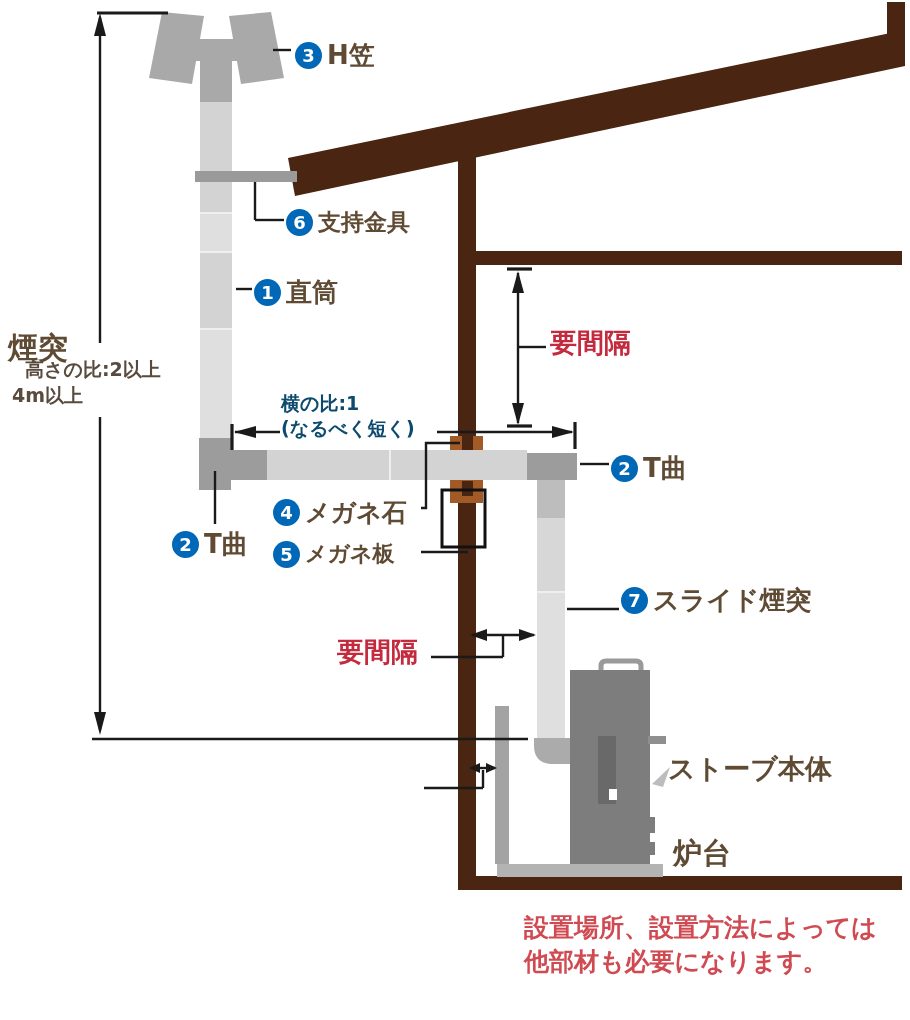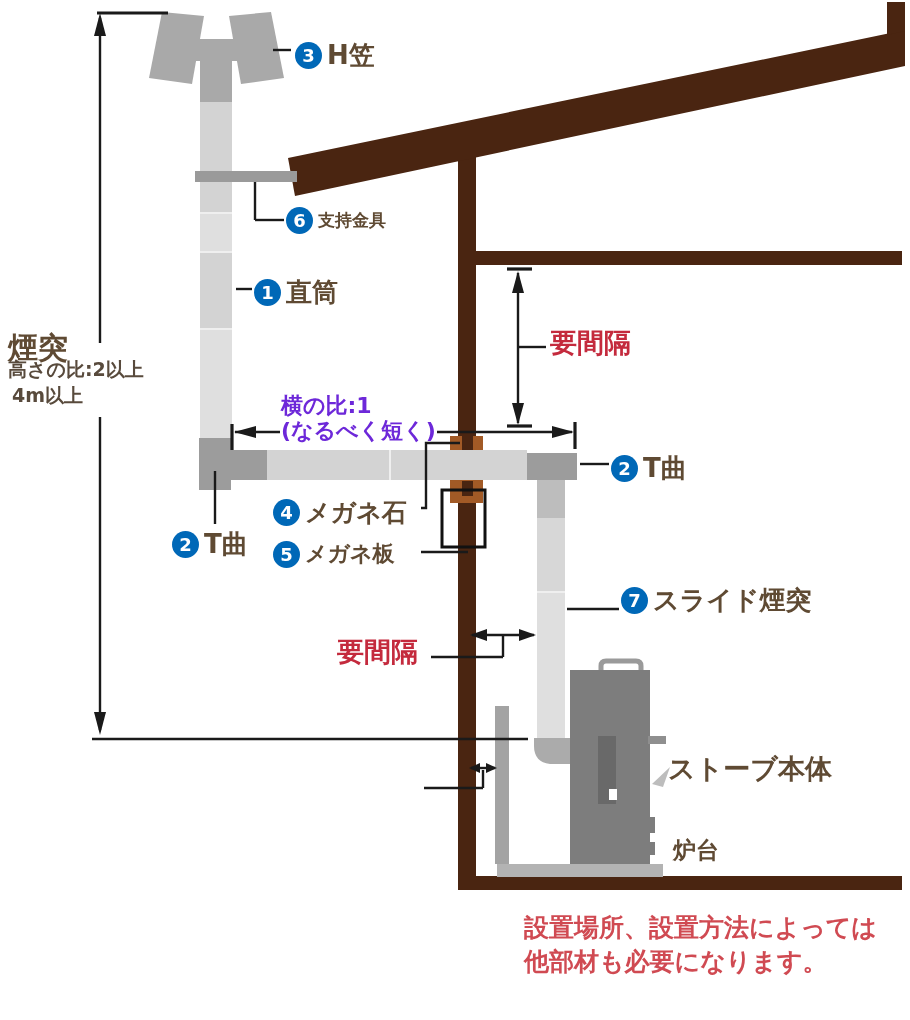--- a/index.html
+++ b/index.html
@@ -16,21 +16,21 @@
   .pipe{fill:var(--pipe);} .pipe-alt{fill:var(--pipe-alt);} .fitting{fill:var(--fitting);}
   .cap{fill:var(--cap);} .stove{fill:var(--stove);} .door{fill:var(--door);}
   .shield{fill:var(--shield);} .hearth{fill:var(--hearth);}
   .ln{stroke:var(--ink);stroke-width:2.4;fill:none;}
   .ln-th{stroke:var(--ink);stroke-width:3.2;fill:none;}
   .ah{fill:var(--ink);}
   .hairline{stroke:#efefef;stroke-width:2;}
   .txt{position:absolute;white-space:nowrap;line-height:1.05;}
   .brown-label{color:var(--brown-text);font-weight:bold;font-size:26px;}
   .red-label{color:var(--red);font-weight:bold;font-size:27px;}
-  .black-note{color:#6d28d9;font-weight:600;font-size:22px;}
+  .black-note{color:#0c4a6e;font-weight:600;font-size:19px;}
   .chimney-title{color:var(--brown-text);font-weight:bold;font-size:30px;}
   .side-note{color:var(--note-text);font-weight:bold;font-size:19px;}
   .footnote{color:var(--red-light);font-weight:bold;font-size:25px;}
   .callout{position:absolute;display:flex;align-items:center;gap:5px;white-space:nowrap;}
   .num-circle{width:27px;height:27px;border-radius:50%;background:var(--blue);color:#fff;
     font-size:18px;font-weight:bold;display:flex;align-items:center;justify-content:center;flex:0 0 27px;}
 </style>
 </head>
 <body>
 
@@ -128,30 +128,30 @@
     <line class="ln" x1="255" y1="220" x2="284" y2="220"></line>
     <line class="ln" x1="236" y1="289" x2="252" y2="289"></line>
     <line class="ln" x1="215" y1="471" x2="215" y2="524"></line>
     <polyline class="ln" points="421,508 426,508 426,443 460,443"></polyline>
     <line class="ln" x1="421" y1="552" x2="468" y2="552"></line>
     <line class="ln" x1="580" y1="464" x2="609" y2="464"></line>
     <line class="ln" x1="567" y1="609" x2="619" y2="609"></line>
   </svg>
 
   <div class="txt chimney-title" style="left:8px;top:332px;">煙突</div>
-  <div class="txt side-note" style="left:8px;top:360px;text-align:center;">高さの比:2以上</div>
+  <div class="txt side-note" style="left:25px;top:360px;text-align:center;">高さの比:2以上</div>
   <div class="txt side-note" style="left:12px;top:386px;">4m以上</div>
 
   <div class="callout" style="left:295px;top:38px;">
     <span class="num-circle">3</span>
     <span class="brown-label">H笠</span>
   </div>
   <div class="callout" style="left:286px;top:207px;">
     <span class="num-circle">6</span>
-    <span class="brown-label" style="font-size:17px;">支持金具</span>
+    <span class="brown-label" style="font-size:23px;">支持金具</span>
   </div>
   <div class="callout" style="left:254px;top:275px;">
     <span class="num-circle">1</span>
     <span class="brown-label">直筒</span>
   </div>
   <div class="callout" style="left:172px;top:527px;">
     <span class="num-circle">2</span>
     <span class="brown-label">T曲</span>
   </div>
   <div class="callout" style="left:273px;top:496px;">
@@ -170,18 +170,18 @@
     <span class="num-circle">7</span>
     <span class="brown-label">スライド煙突</span>
   </div>
 
   <div class="txt black-note" style="left:281px;top:394px;">横の比:1</div>
   <div class="txt black-note" style="left:281px;top:419px;">(なるべく短く)</div>
   <div class="txt red-label" style="left:550px;top:329px;">要間隔</div>
   <div class="txt red-label" style="left:337px;top:638px;">要間隔</div>
 
   <div class="txt brown-label" style="left:668px;top:742px;font-size:27px;margin-top:13px;">ストーブ本体</div>
-  <div class="txt brown-label" style="left:673px;top:838px;font-size:23px;">炉台</div>
+  <div class="txt brown-label" style="left:673px;top:838px;font-size:29px;">炉台</div>
 
   <div class="txt footnote" style="left:524px;top:915px;">設置場所、設置方法によっては</div>
   <div class="txt footnote" style="left:524px;top:949px;">他部材も必要になります。</div>
 
 </div>
 
 </body></html>

